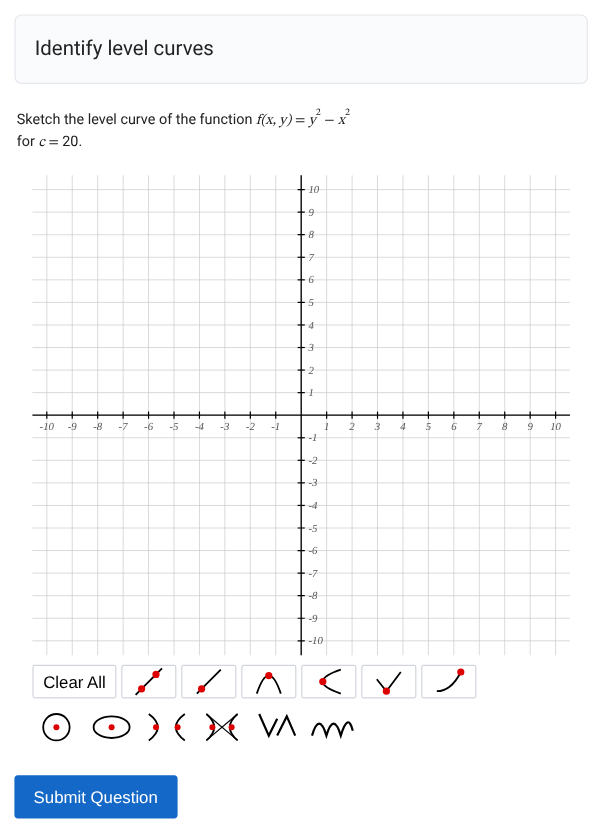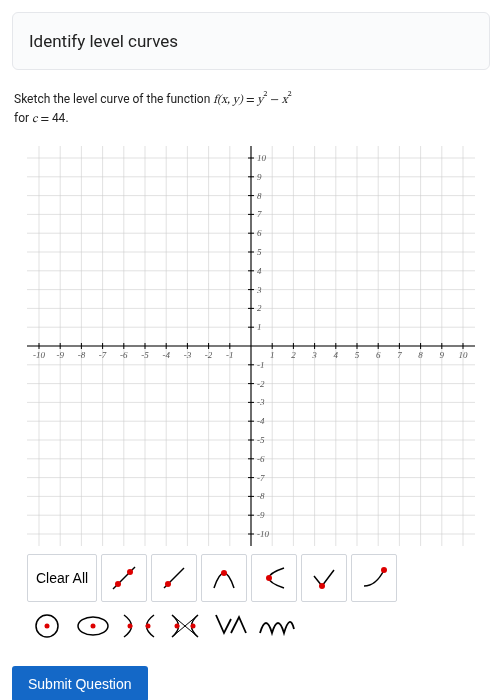--- a/index.html
+++ b/index.html
@@ -41,21 +41,21 @@
   }
   .toolbar {
     margin-top: 8px;
     display: flex;
     flex-wrap: wrap;
     gap: 4px;
   }
   .tbtn {
     border: 1px solid #d1d5db;
     background: #fff;
-    height: 48px;
+    height: 28px;
     min-width: 36px;
     padding: 0 8px;
     display: inline-flex;
     align-items: center;
     justify-content: center;
     font-size: 14px;
     cursor: pointer;
     border-radius: 2px;
   }
   .tbtn svg { width: 28px; height: 28px; }
@@ -99,21 +99,21 @@
   <span>Sketch the level curve of the function </span>
   <span class="math">f(x, y)</span>
   <span class="math upright"> = </span>
   <span class="math">y</span><sup class="math upright">2</sup>
   <span class="math upright"> − </span>
   <span class="math">x</span><sup class="math upright">2</sup>
   <br>
   <span>for </span>
   <span class="math">c</span>
   <span class="math upright"> = </span>
-  <span class="upright">44</span><span>.</span>
+  <span class="upright">20</span><span>.</span>
 </div>
 
 <div class="graph-wrap">
   <svg class="graph" viewBox="0 0 448 400">
     <g id="grid">
         <line x1="-9.200000000000003" x2="-9.200000000000003" y1="406.8" y2="-6.800000000000011" stroke="#ccc" stroke-width="0.6"></line>
         <line x1="12" x2="12" y1="406.8" y2="-6.800000000000011" stroke="#ccc" stroke-width="0.6"></line>
         <line x1="33.2" x2="33.2" y1="406.8" y2="-6.800000000000011" stroke="#ccc" stroke-width="0.6"></line>
         <line x1="54.400000000000006" x2="54.400000000000006" y1="406.8" y2="-6.800000000000011" stroke="#ccc" stroke-width="0.6"></line>
         <line x1="75.6" x2="75.6" y1="406.8" y2="-6.800000000000011" stroke="#ccc" stroke-width="0.6"></line>

